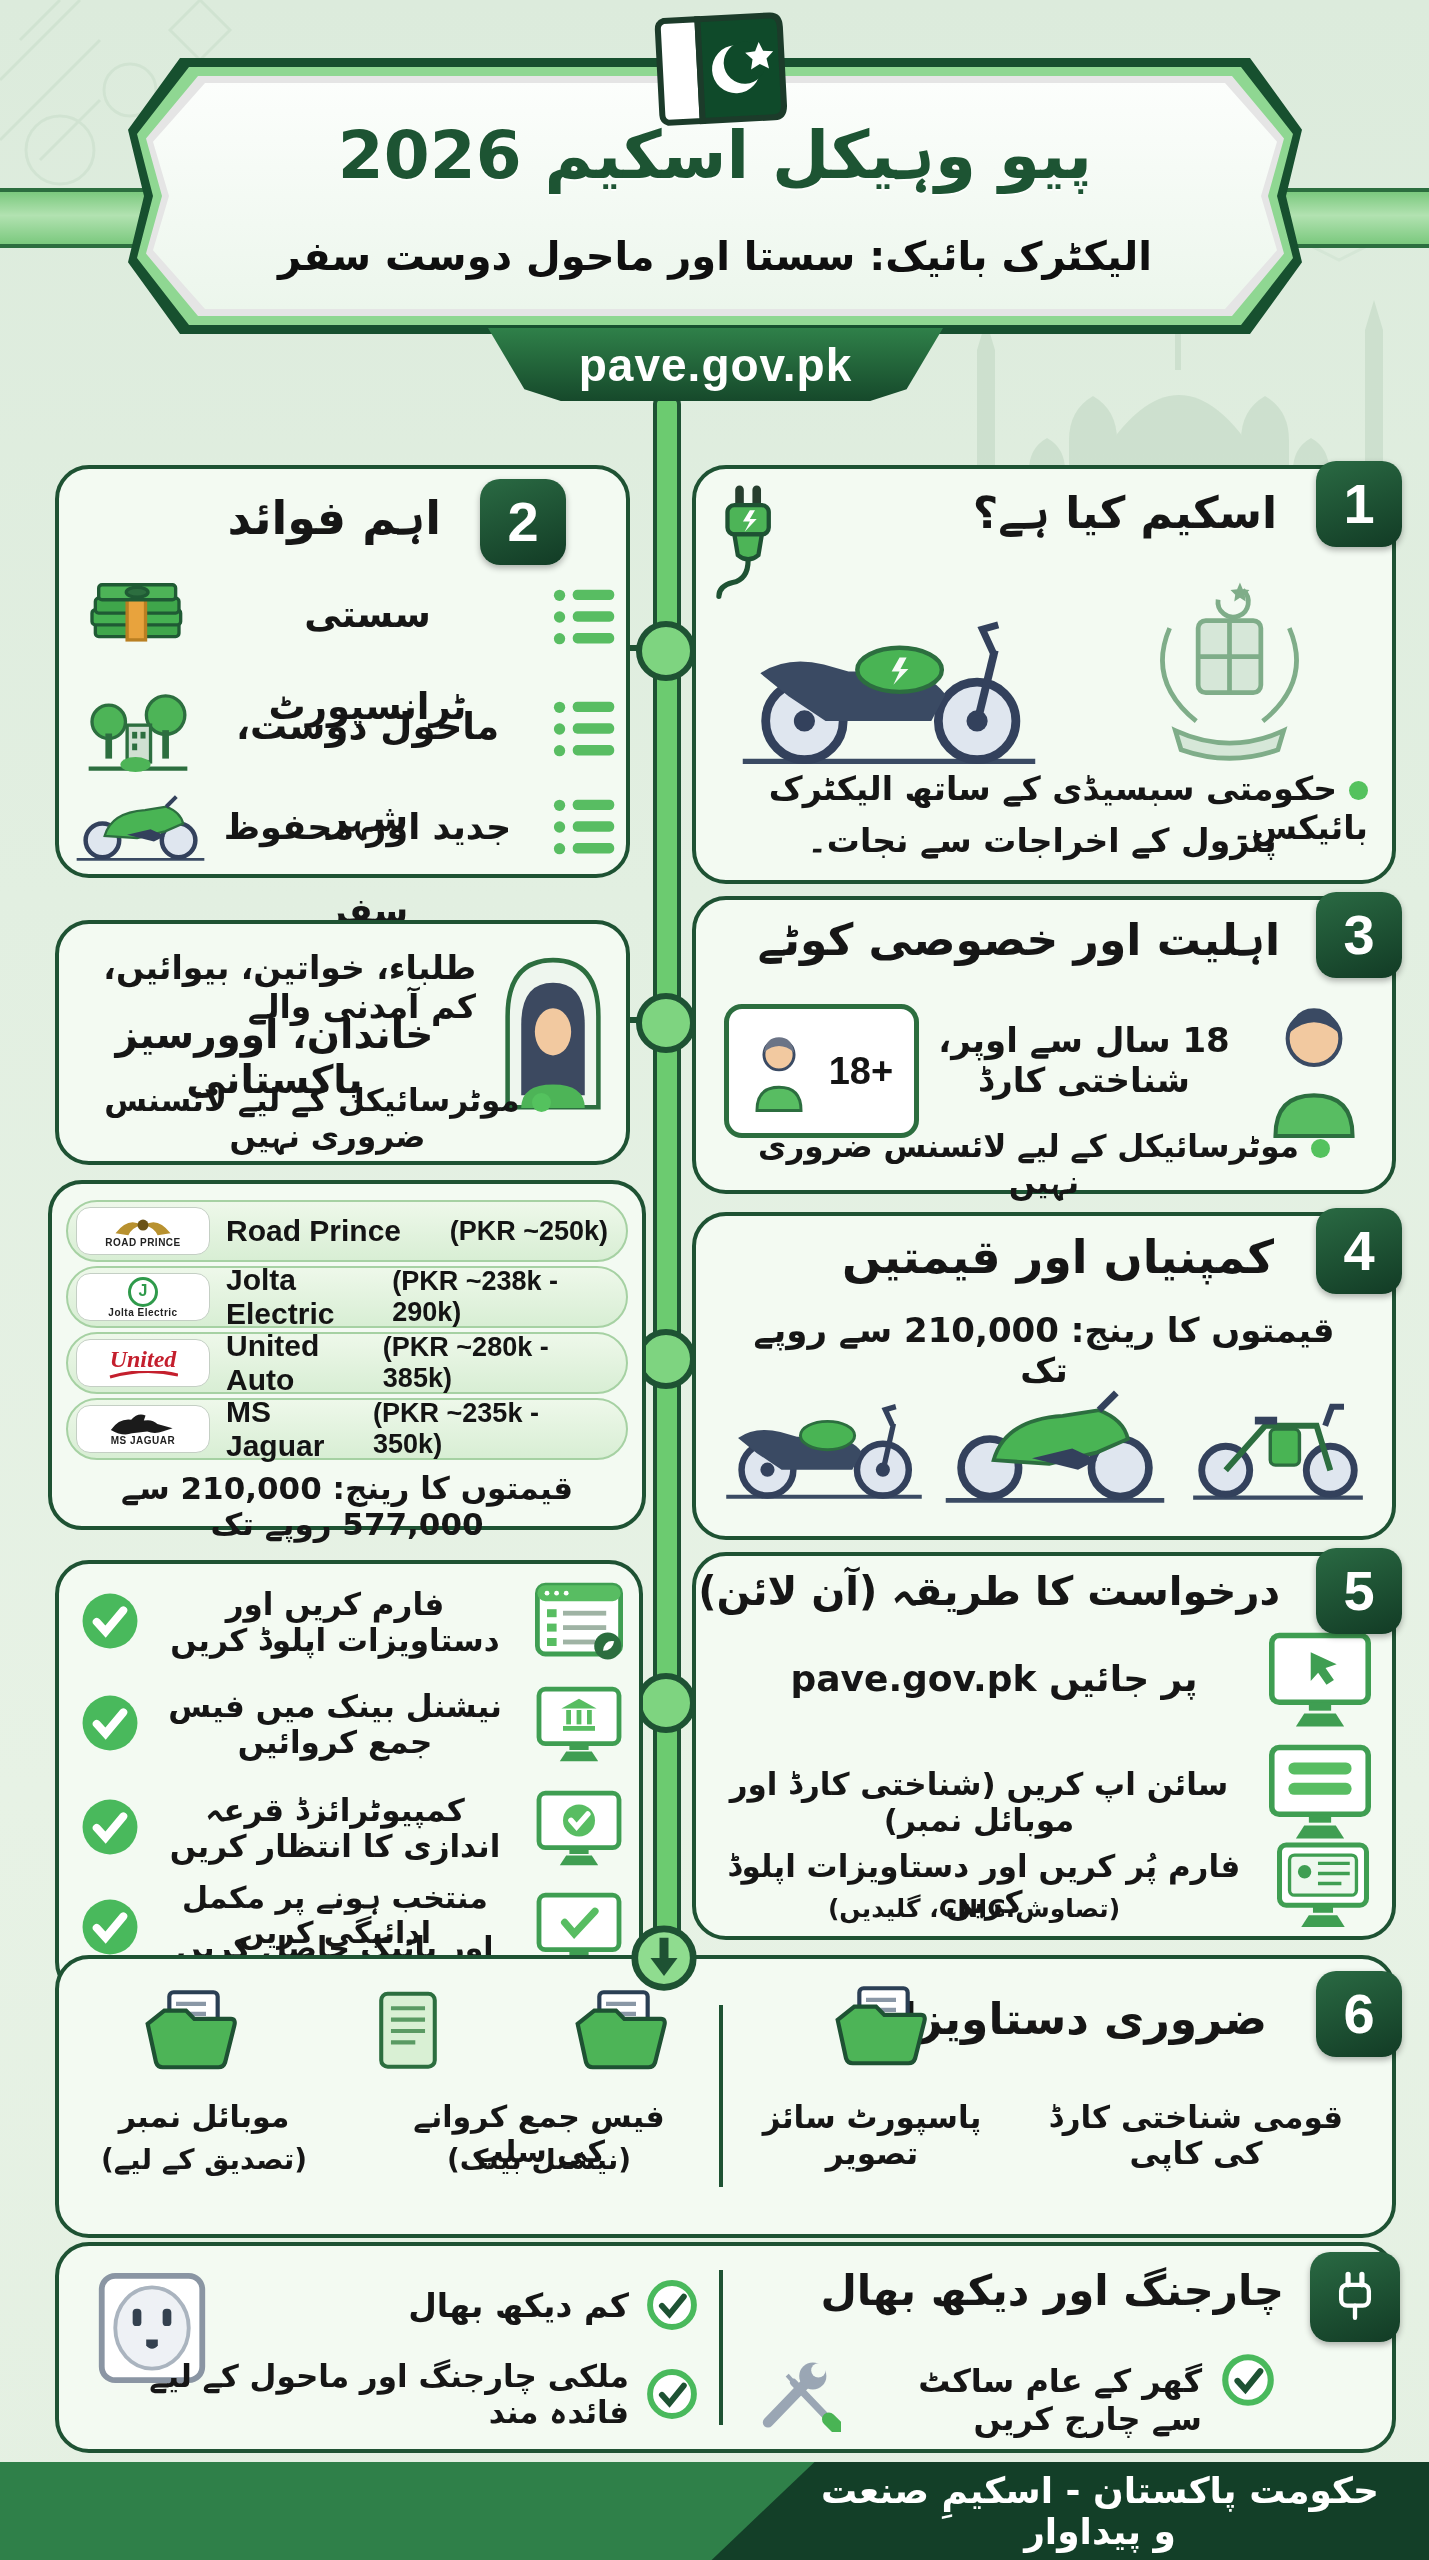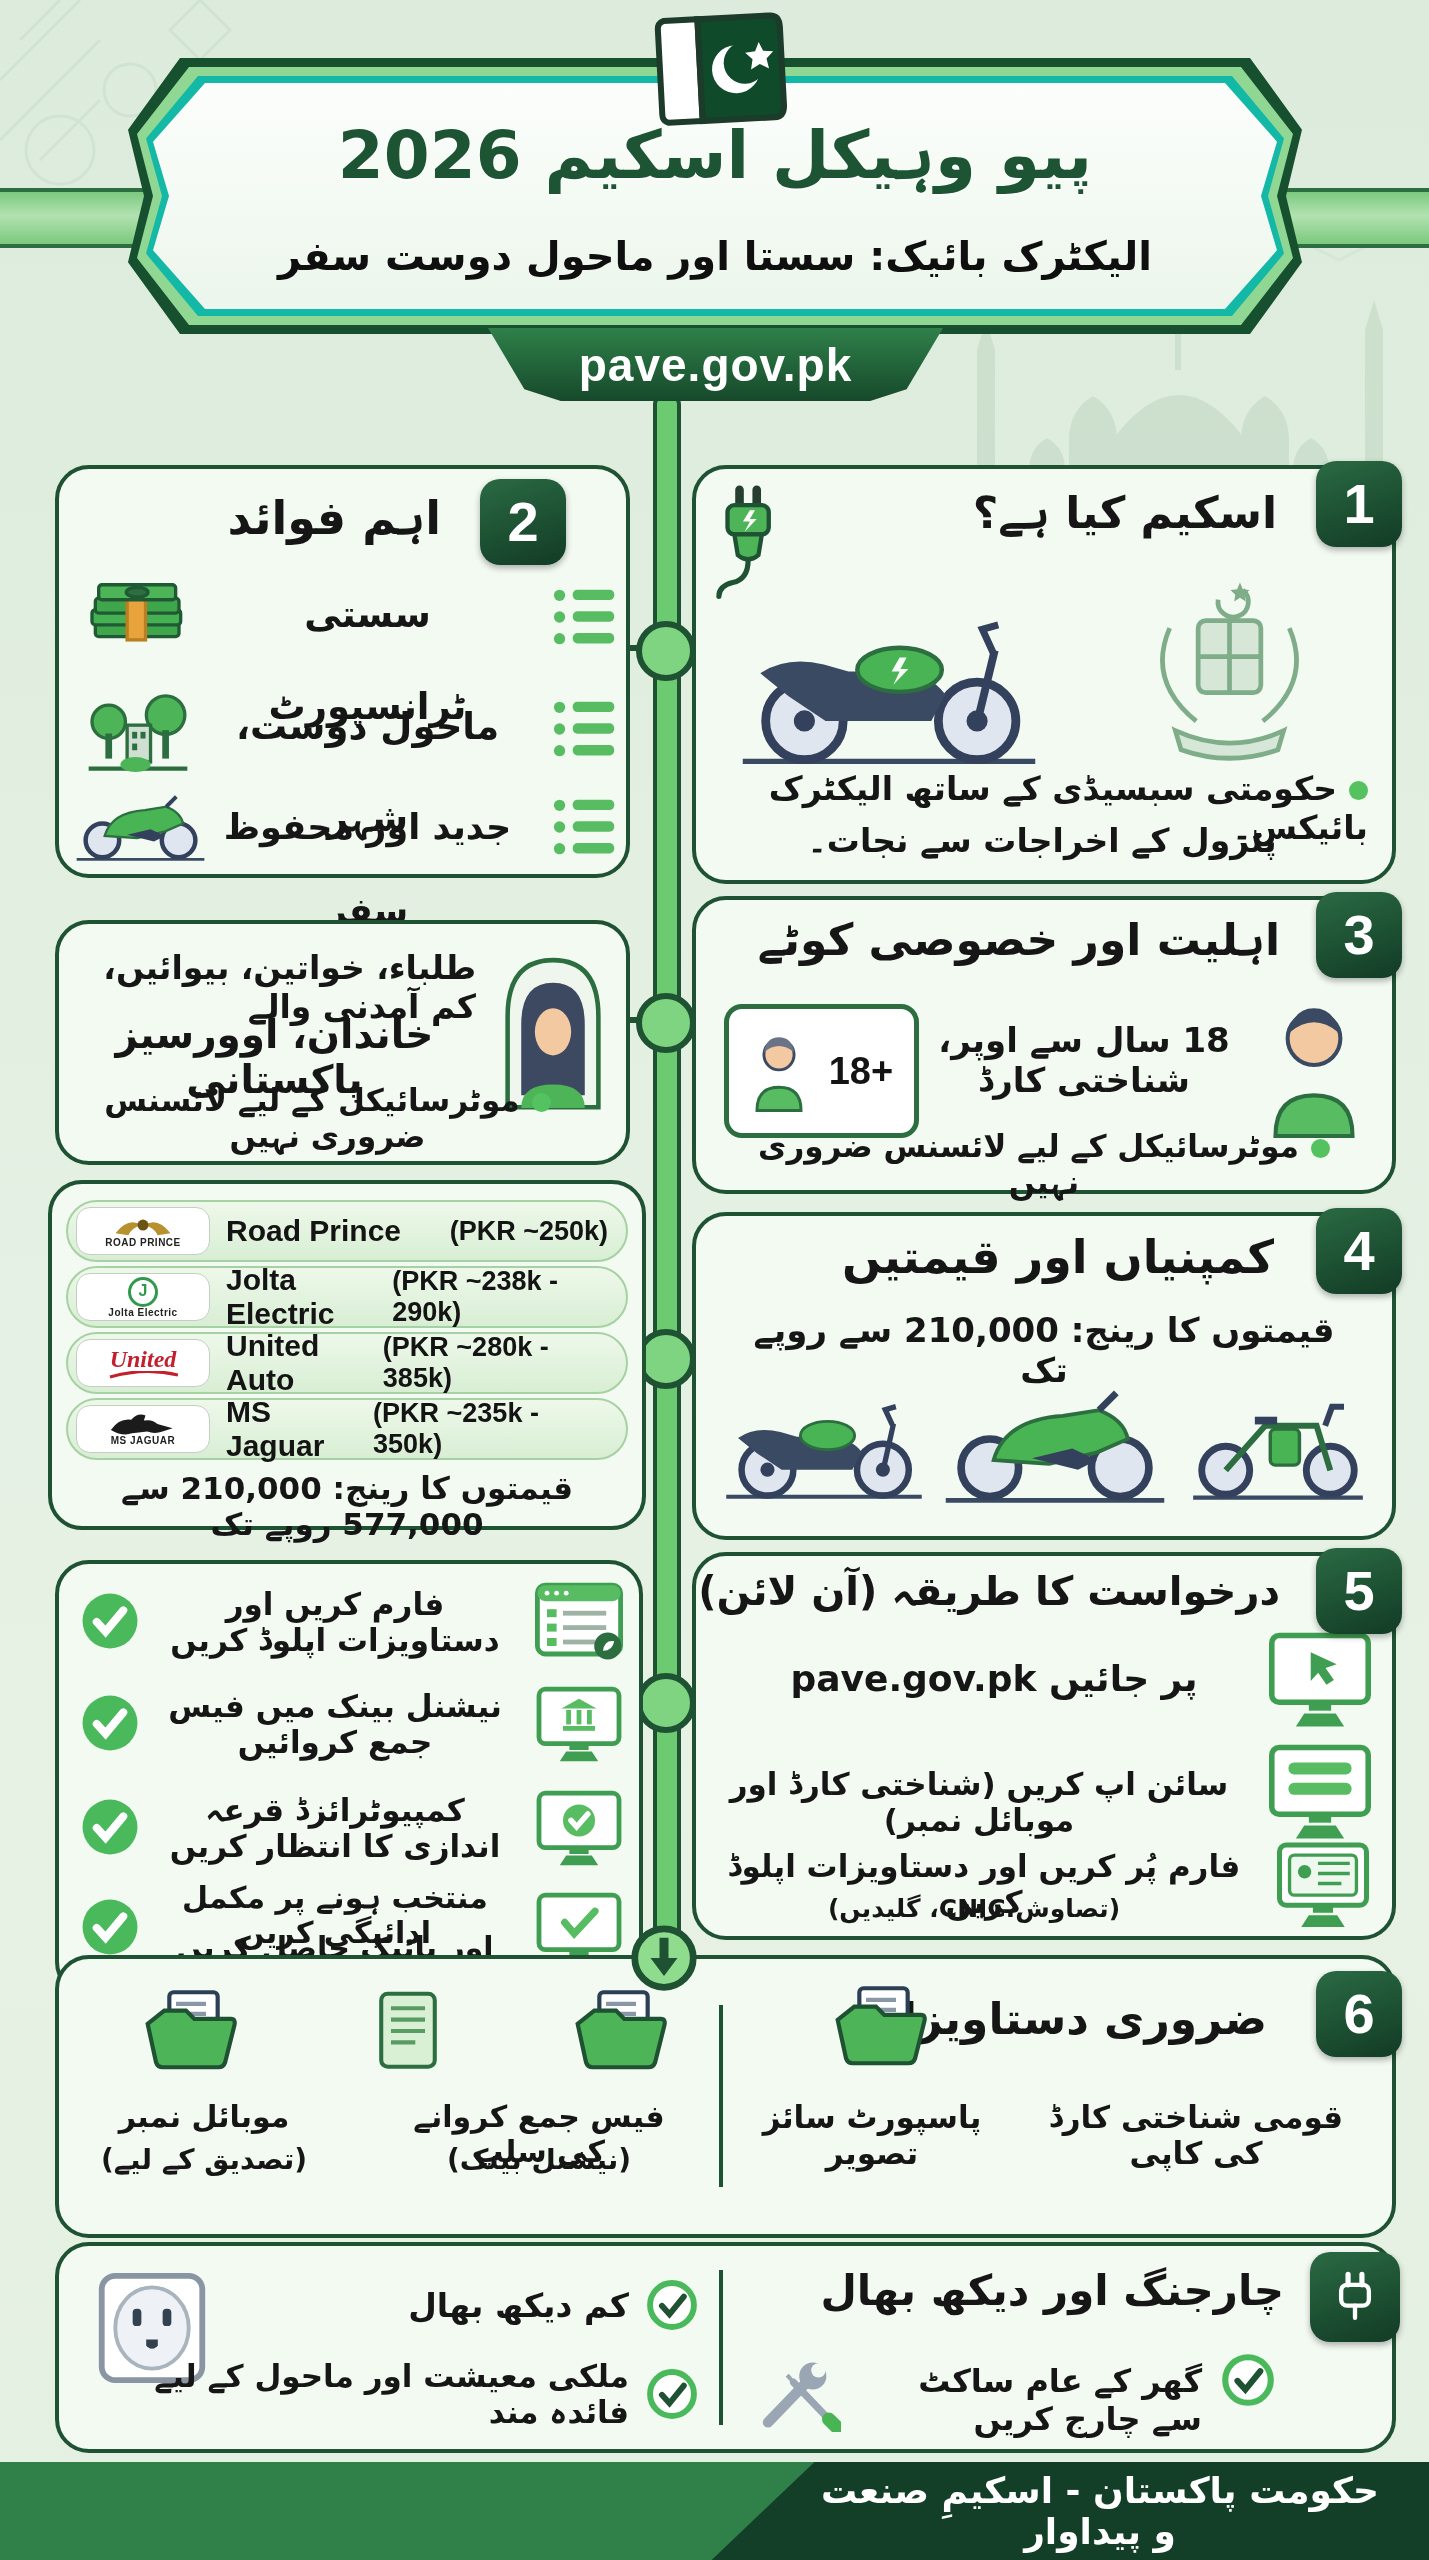--- a/index.html
+++ b/index.html
@@ -10,21 +10,21 @@
   .u{font-family:"DejaVu Sans",sans-serif;font-weight:700;color:#161616;direction:rtl;}
   .lat{font-family:"Liberation Sans",sans-serif;font-weight:700;color:#141414;}
   
   #band{top:188px;left:0;right:0;height:52px;z-index:1;
     background:linear-gradient(180deg,#7bc97e 0%,#b2e2b1 45%,#7bc97e 100%);
     border-top:4px solid #2c6e3f;border-bottom:4px solid #2c6e3f;}
   
   .plaque{clip-path:polygon(52px 0,calc(100% - 52px) 0,100% 26%,calc(100% - 16px) 50%,100% 74%,calc(100% - 52px) 100%,52px 100%,0 74%,16px 50%,0 26%);}
   #hc0{left:128px;top:58px;width:1174px;height:276px;z-index:2;background:#17502f;}
   #hc1{left:9px;top:9px;right:9px;bottom:9px;background:#8fd792;}
-  #hc2{left:9px;top:9px;right:9px;bottom:9px;background:#14b8a6;}
+  #hc2{left:9px;top:9px;right:9px;bottom:9px;background:#e5e5e5;}
   #hc3{left:7px;top:7px;right:7px;bottom:7px;background:linear-gradient(180deg,#fcfefc,#ecf6ec);}
   #hTitle{width:100%;text-align:center;top:34px;font-size:66px;color:#1d5433;text-shadow:0 2px 0 rgba(255,255,255,.7);}
   #hSub{width:100%;text-align:center;top:150px;font-size:40px;color:#0f0f0f;}
   #ribbon{left:488px;top:328px;width:455px;height:73px;z-index:3;
     background:linear-gradient(180deg,#2f8049,#16492b);
     clip-path:polygon(0 0,100% 0,92% 84%,84% 100%,16% 100%,8% 84%);
     display:flex;align-items:center;justify-content:center;}
   #ribbon span{font-size:46px;color:#fff;letter-spacing:1px;}
   
   #tline{left:653px;top:396px;width:20px;height:1560px;background:#6ccb70;border:4px solid #1e5233;border-radius:8px;z-index:1;}
@@ -504,21 +504,21 @@
         <circle cx="32" cy="32" r="26" fill="#fff" stroke="#49b95c" stroke-width="7"></circle>
         <path d="M20 33 l9 10 17 -21" stroke="#1e5233" stroke-width="7" fill="none" stroke-linecap="round"></path>
       </svg>
       <span class="u" style="font-size:33px;">کم دیکھ بھال</span>
     </div>
     <div class="abs" style="left:30px;top:112px;width:610px;display:flex;direction:rtl;align-items:center;gap:16px;">
       <svg style="width:54px;height:54px;flex:0 0 auto;" viewBox="0 0 64 64">
         <circle cx="32" cy="32" r="26" fill="#fff" stroke="#49b95c" stroke-width="7"></circle>
         <path d="M20 33 l9 10 17 -21" stroke="#1e5233" stroke-width="7" fill="none" stroke-linecap="round"></path>
       </svg>
-      <span class="u" style="font-size:31px;">ملکی معیشت اور ماحول کے لیے فائدہ مند</span>
+      <span class="u" style="font-size:31px;">ملکی چارجنگ اور ماحول کے لیے فائدہ مند</span>
     </div>
   </div>
 
   <div id="footer" class="abs">
     <div id="footerLeft" class="abs"></div>
     <div class="ftext u" style="left:810px;width:580px;">حکومت پاکستان - اسکیمِ صنعت و پیداوار</div>
   </div>
 
 </div>
 

